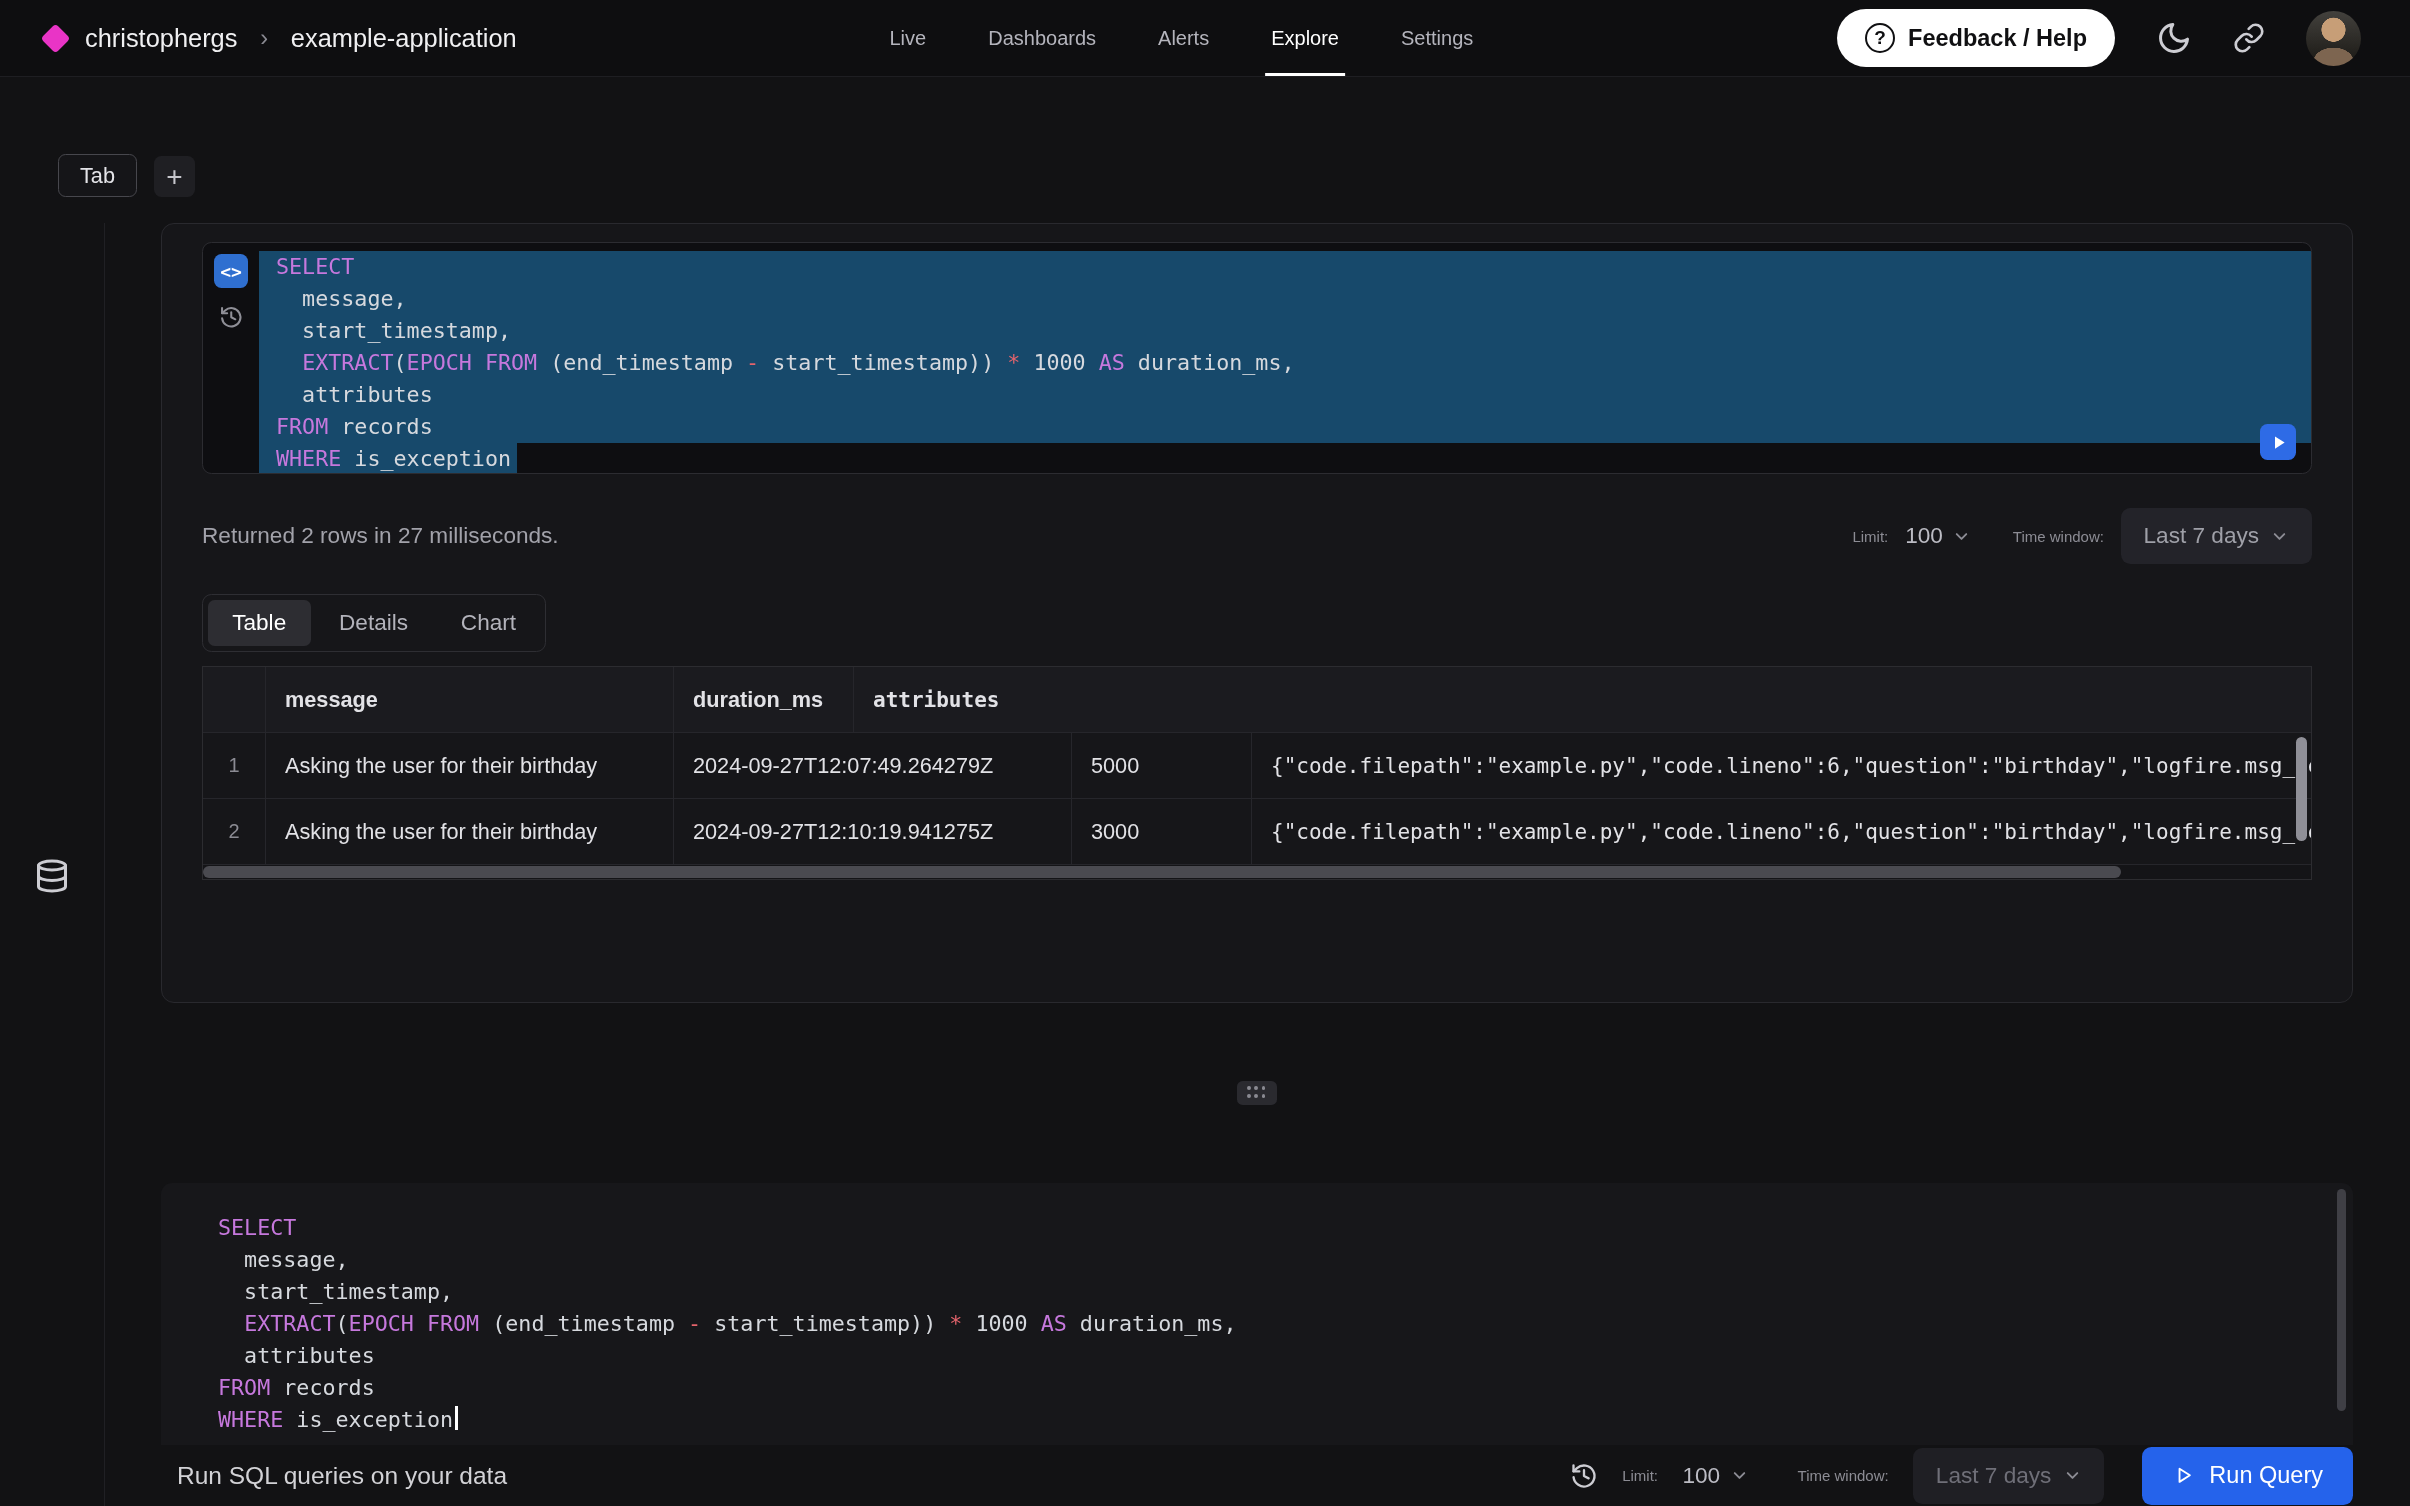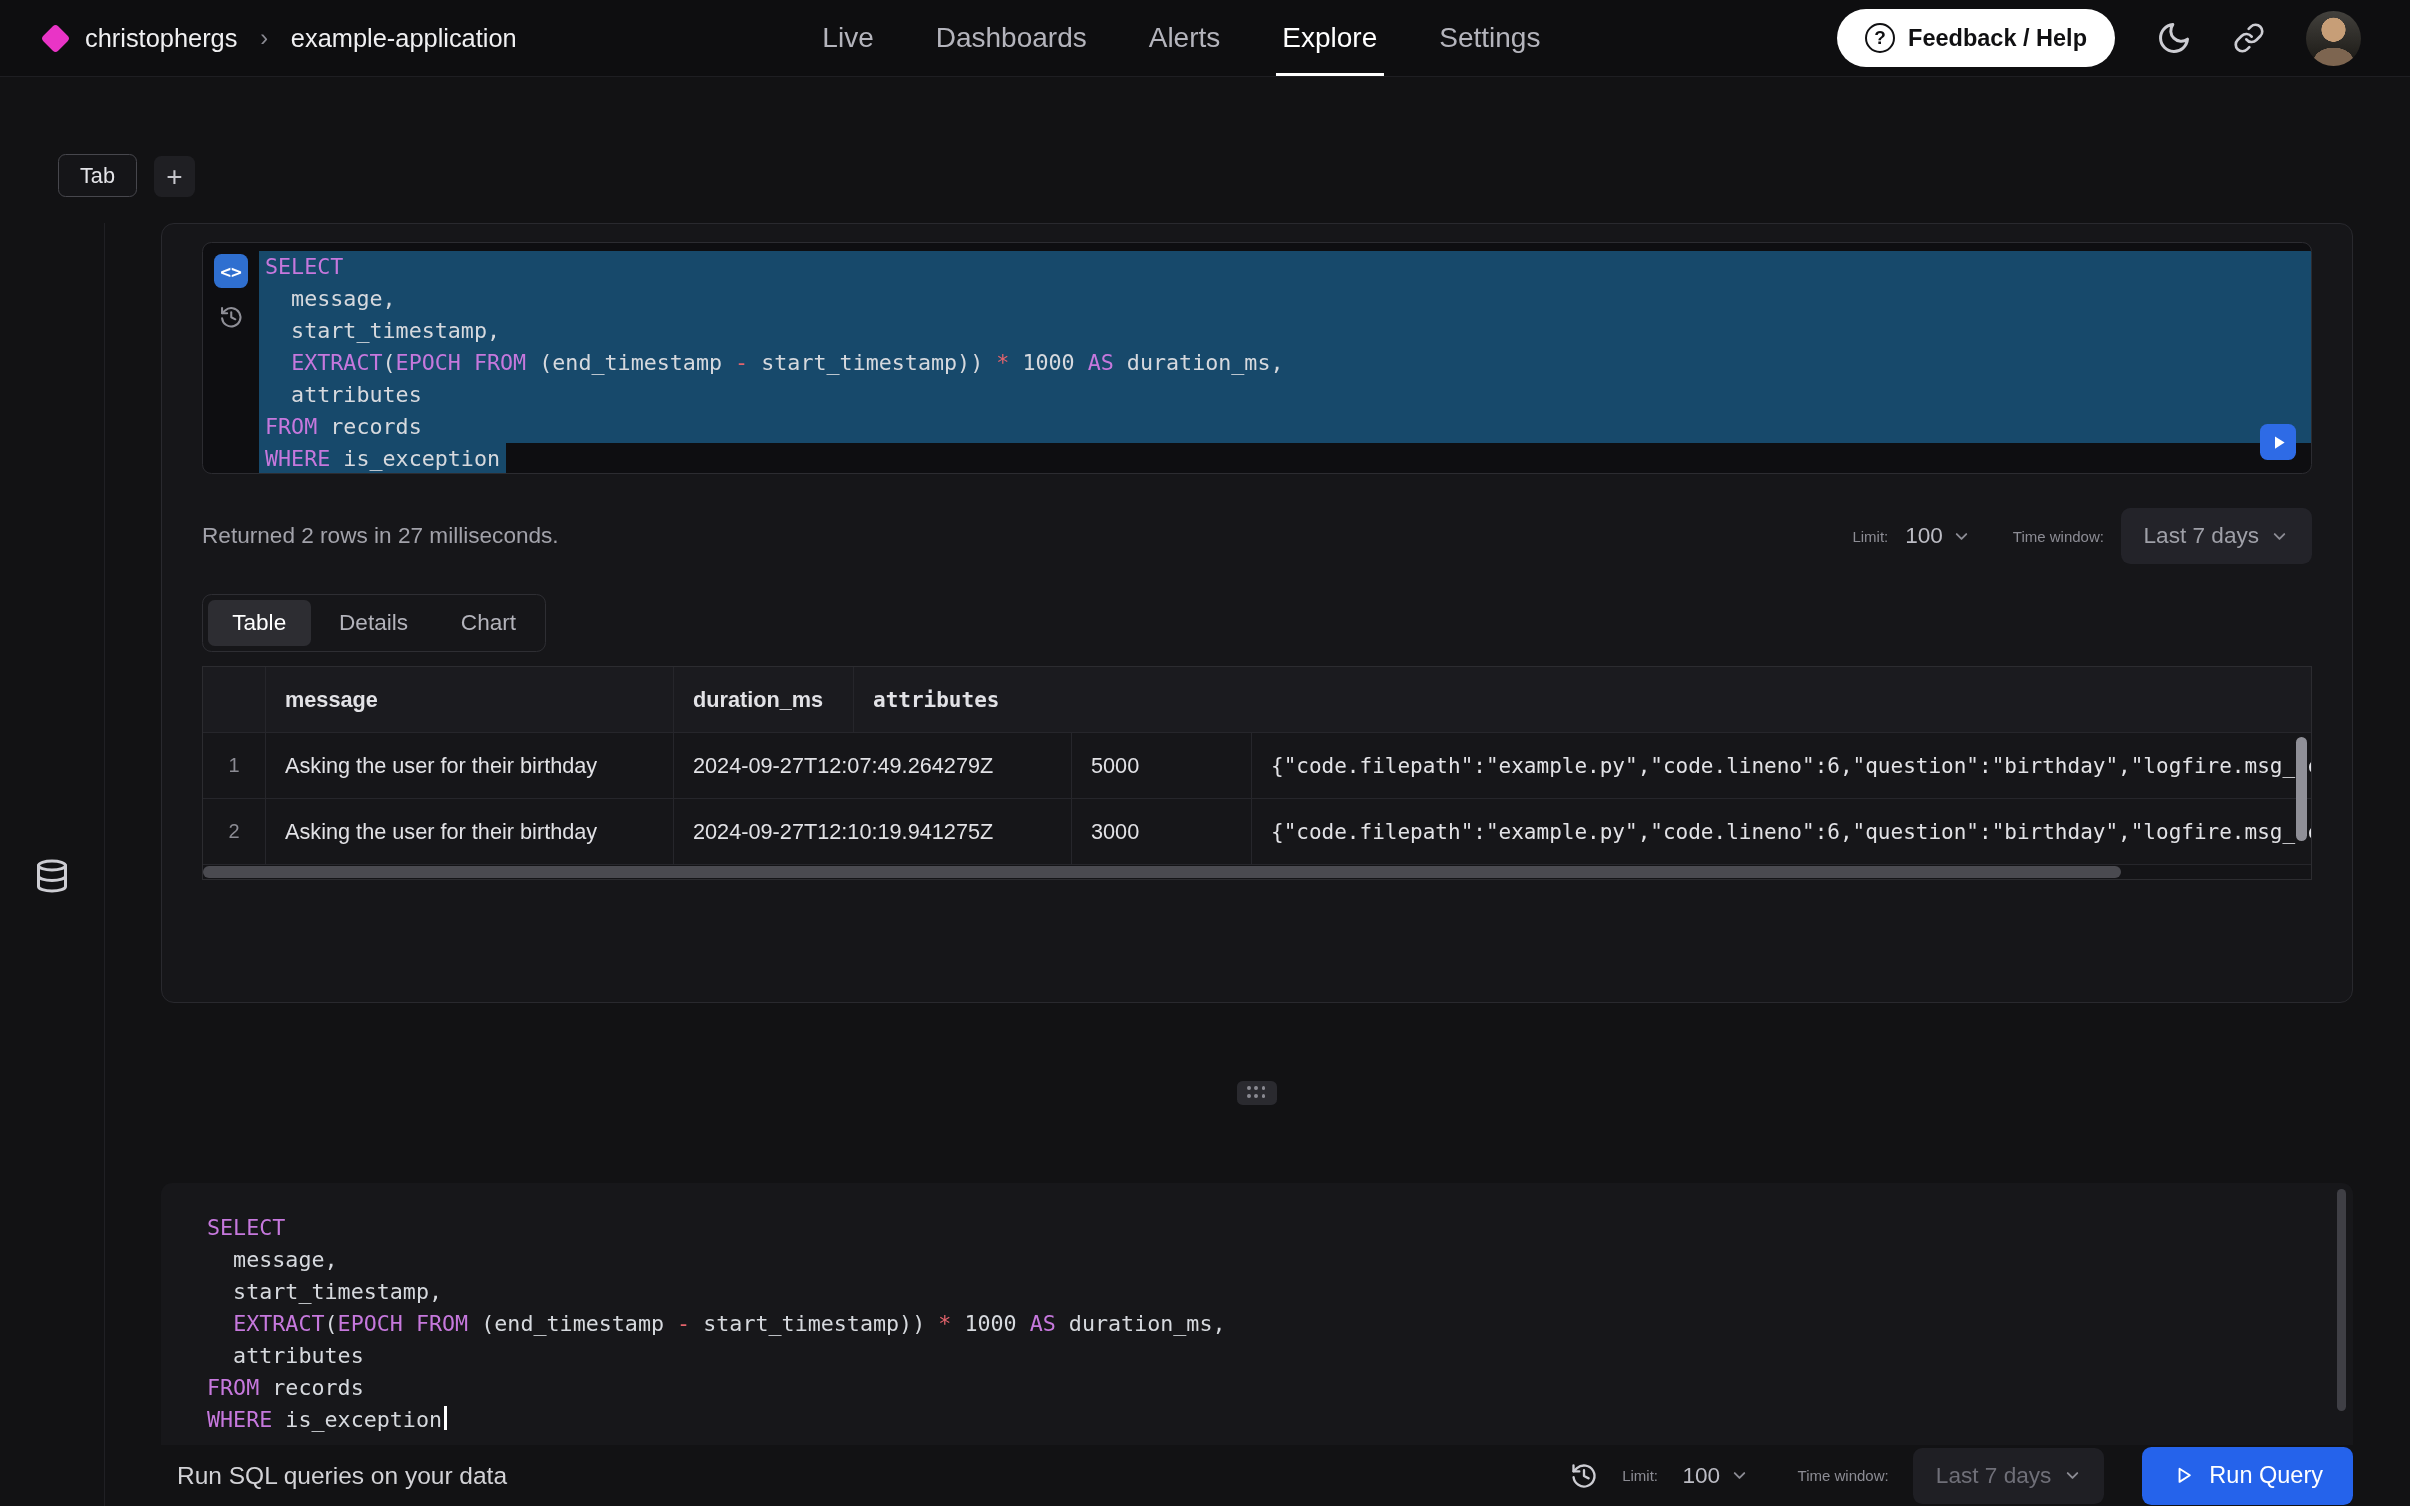--- a/index.html
+++ b/index.html
@@ -9,21 +9,21 @@
   svg{display:block}
 
   
   .nav{height:77px;display:flex;align-items:center;padding:0 50px 0 45px;background:#0e0e10;
     border-bottom:0.9px solid #1e1e22;position:relative;z-index:3}
   .brand{display:flex;align-items:center;gap:19px}
   .diamond{width:21px;height:21px;background:#e934c6;transform:rotate(45deg);border-radius:3.8px}
   .crumb{font-size:25.4px;color:#f0f0f2;font-weight:500}
   .crumb-sep{color:#8a8a92;font-size:23.5px;margin:0 3.8px}
   .nav-items{position:absolute;left:49%;transform:translateX(-50%);display:flex;height:100%}
-  .nav-item{display:flex;align-items:center;padding:0 31px;font-size:28px;color:#b4b4bc;cursor:pointer;position:relative}
+  .nav-item{display:flex;align-items:center;padding:0 31px;font-size:20px;color:#b4b4bc;cursor:pointer;position:relative}
   .nav-item.active{color:#fff}
   .nav-item.active::after{content:"";position:absolute;left:24.5px;right:24.5px;bottom:0;height:2.8px;background:#fff}
   .nav-right{margin-left:auto;display:flex;align-items:center;gap:41px}
   .feedback{display:flex;align-items:center;gap:13px;background:#fff;color:#101012;border-radius:941px;
     height:58px;padding:0 28px;font-size:23.5px;font-weight:600}
   .q-icon{width:30px;height:30px;border:2.4px solid #101012;border-radius:50%;display:flex;align-items:center;
     justify-content:center;font-size:19px;font-weight:700}
   .icon-btn{display:flex;align-items:center;justify-content:center;color:#cdcdd3;cursor:pointer}
   .avatar{width:55px;height:55px;border-radius:50%;cursor:pointer;
     background:
@@ -51,21 +51,21 @@
   .close-btn{position:absolute;top:34px;right:34px;font-size:28px;color:#9b9ba3;line-height:1}
 
   .sql-view{height:232px;margin-top:18px;background:#0e0e11;border:0.9px solid #2c2c31;border-radius:9.4px;
     display:flex;position:relative;overflow:hidden}
   .gutter{width:56px;display:flex;flex-direction:column;align-items:center;padding-top:11.3px;gap:17px;flex:none}
   .code-chip{width:34px;height:34px;background:#2f6fd0;border-radius:7.5px;color:#fff;cursor:pointer;
     font-family:"DejaVu Sans Mono",monospace;font-size:18px;font-weight:700;display:flex;align-items:center;justify-content:center}
   .gutter-icon{color:#8f8f97;cursor:pointer}
   .code-area{flex:1;padding-top:7.5px;font-family:"DejaVu Sans Mono",monospace;font-size:21.7px;line-height:32px;
     white-space:pre;color:#d6d9de;overflow:hidden}
-  .code-line{padding-left:6px;min-height:32px}
+  .code-line{padding-left:17px;min-height:32px}
   .code-line.sel-full{background:#17496b}
   .code-line.sel-last{background:#17496b;width:max-content;padding-right:5.6px}
   .tok-k{color:#c678dd}
   .tok-o{color:#e5646c}
   .tok-p{color:#d6d9de}
   .run-mini{position:absolute;right:15px;bottom:13px;width:36px;height:36px;border-radius:7.5px;background:#2e6be6;
     display:flex;align-items:center;justify-content:center;color:#fff}
 
   .status-row{display:flex;align-items:center;margin-top:34px;height:56px}
   .status-text{font-size:22.6px;color:#a2a2aa}

